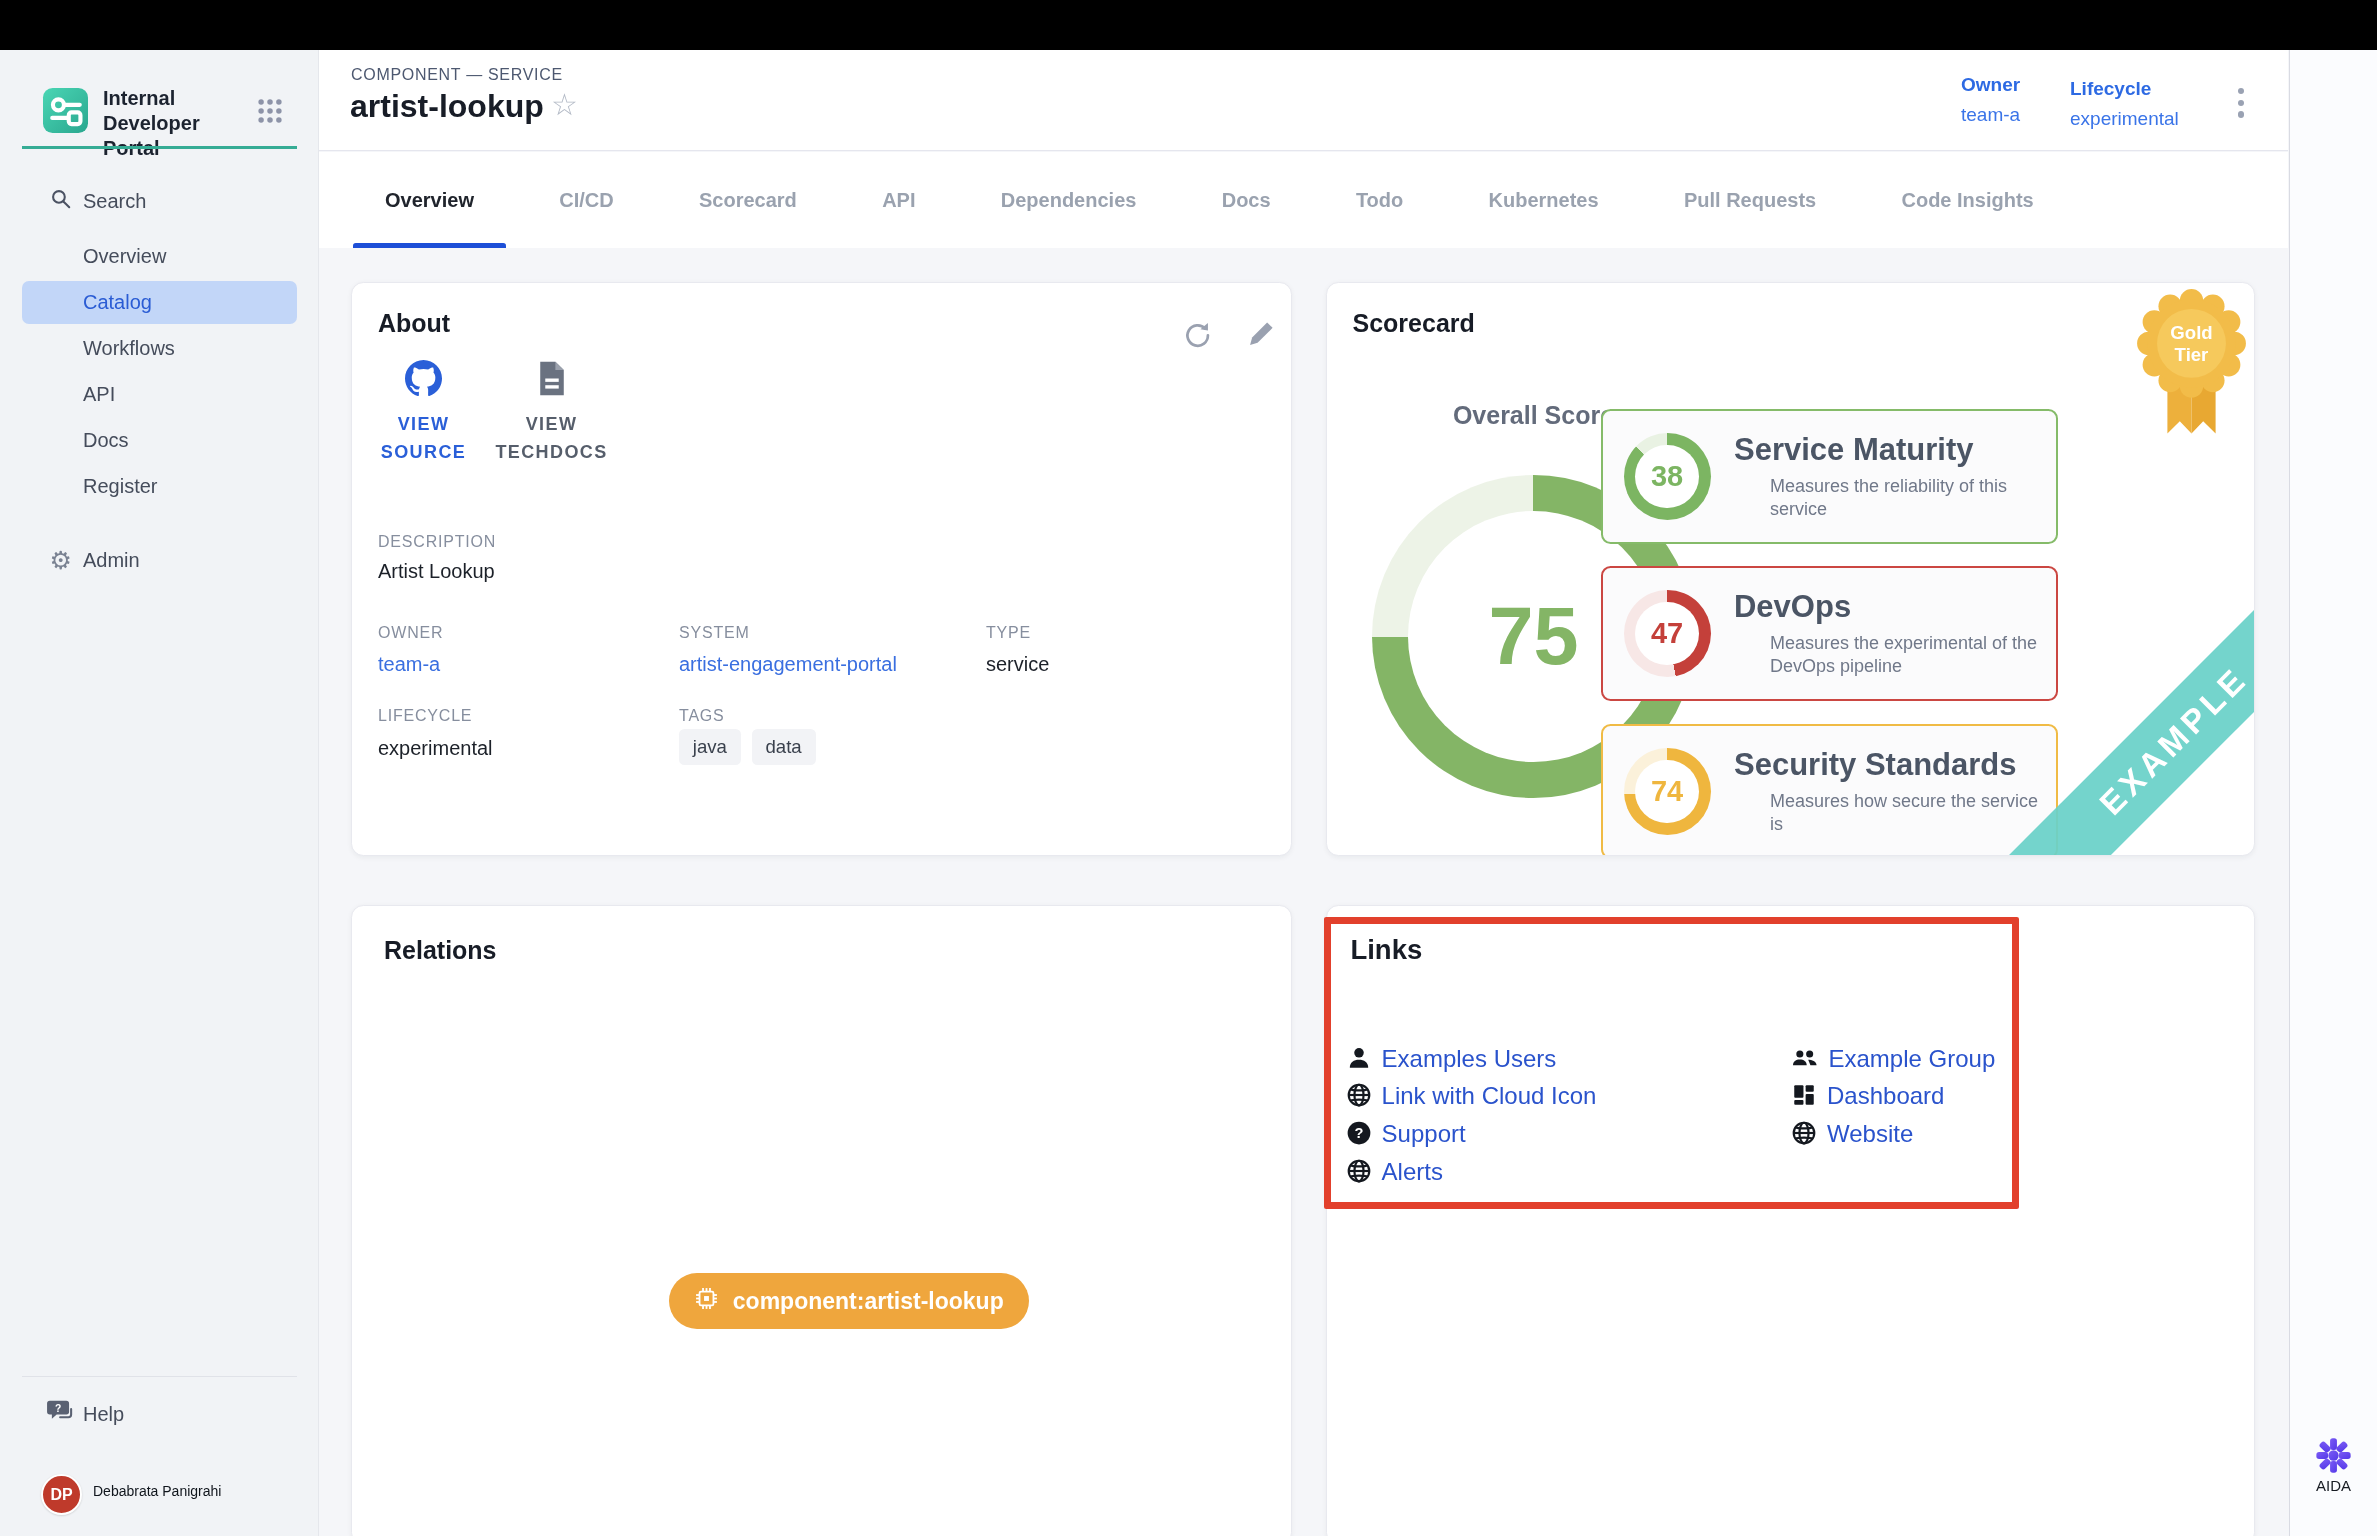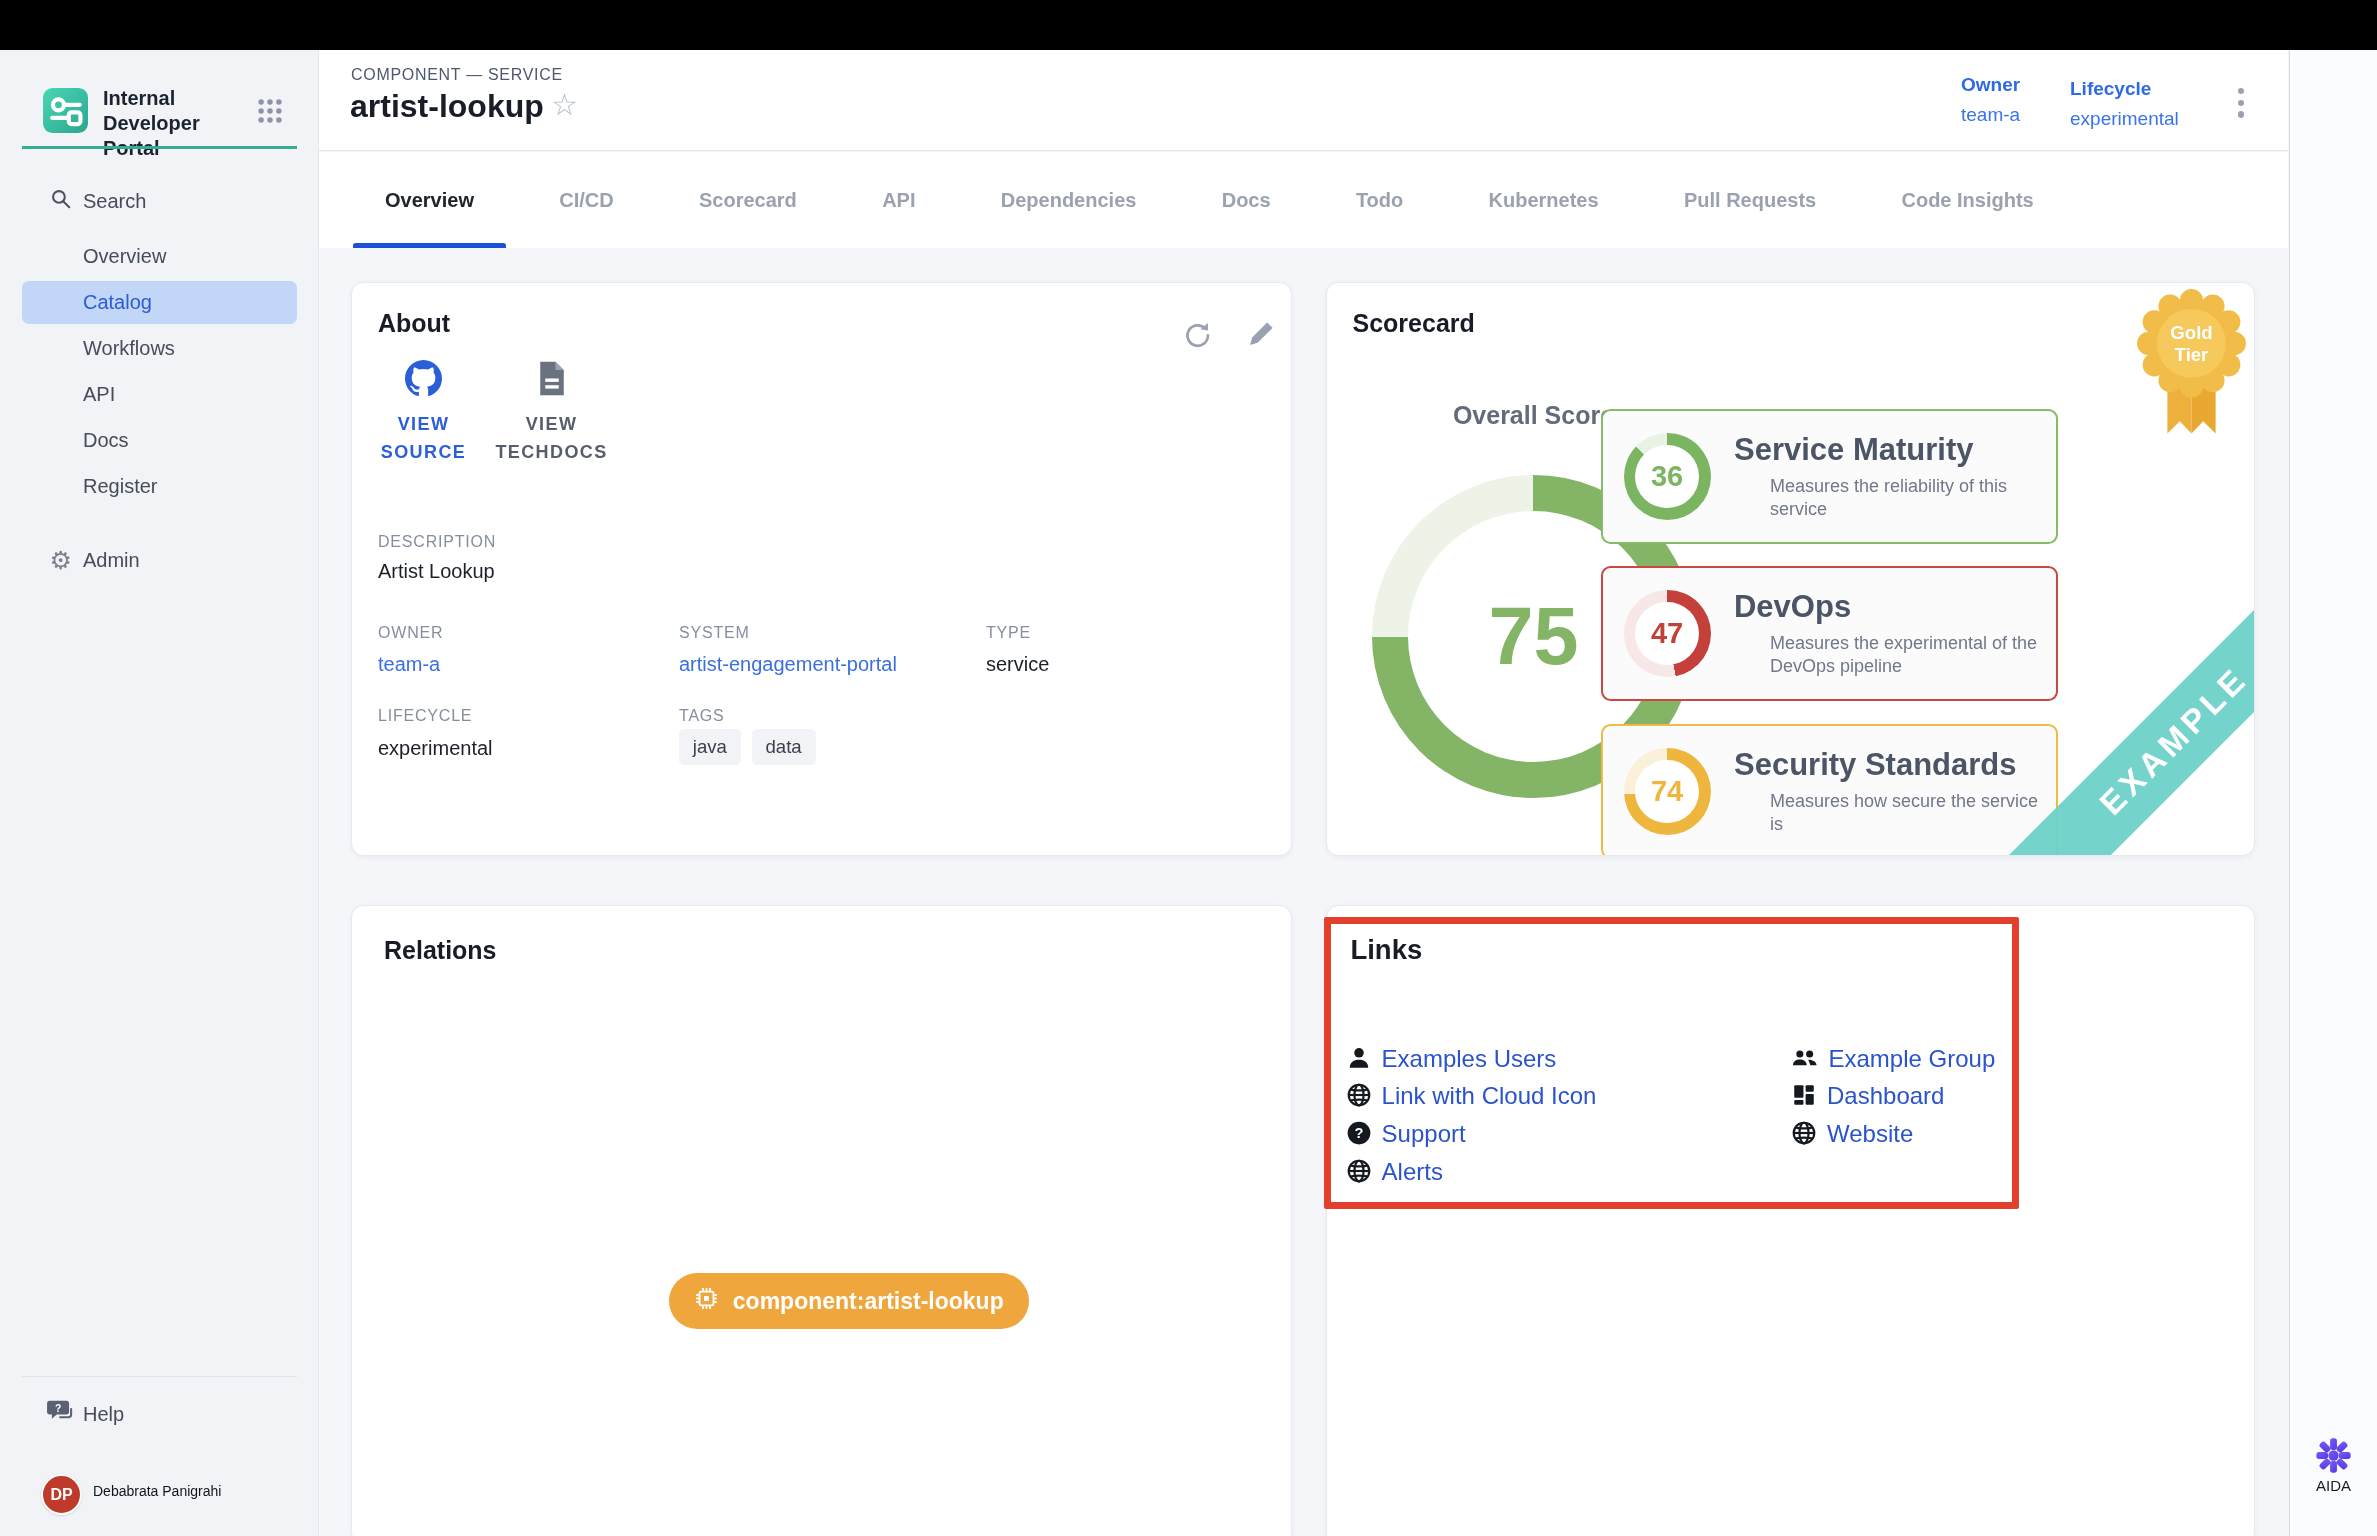--- a/index.html
+++ b/index.html
@@ -296,21 +296,21 @@
   <div class="card score-card">
     <div class="card-title">Scorecard</div>
     <div class="overall-label">Overall Score</div>
 
     <div class="donut donut-big" style="background: conic-gradient(rgb(132, 181, 102) 270deg, rgb(237, 243, 231) 0deg);">
       <span class="donut-num">75</span>
     </div>
 
     <div class="metric-card" style="top: 126px; border-color: rgb(133, 187, 105);">
       <div class="donut donut-mini" style="background: conic-gradient(rgb(124, 181, 98) 313.2deg, rgb(233, 242, 227) 0deg);">
-        <span class="donut-num" style="color:#7cb562;">36</span>
+        <span class="donut-num" style="color:#7cb562;">38</span>
       </div>
       <div class="metric-text">
         <div class="metric-name">Service Maturity</div>
         <div class="metric-desc">Measures the reliability of this service</div>
       </div>
     </div>
     <div class="metric-card" style="top: 283px; border-color: rgb(203, 71, 66);">
       <div class="donut donut-mini" style="background: conic-gradient(rgb(196, 64, 58) 169.2deg, rgb(247, 231, 230) 0deg);">
         <span class="donut-num" style="color:#c4403a;">47</span>
       </div>

